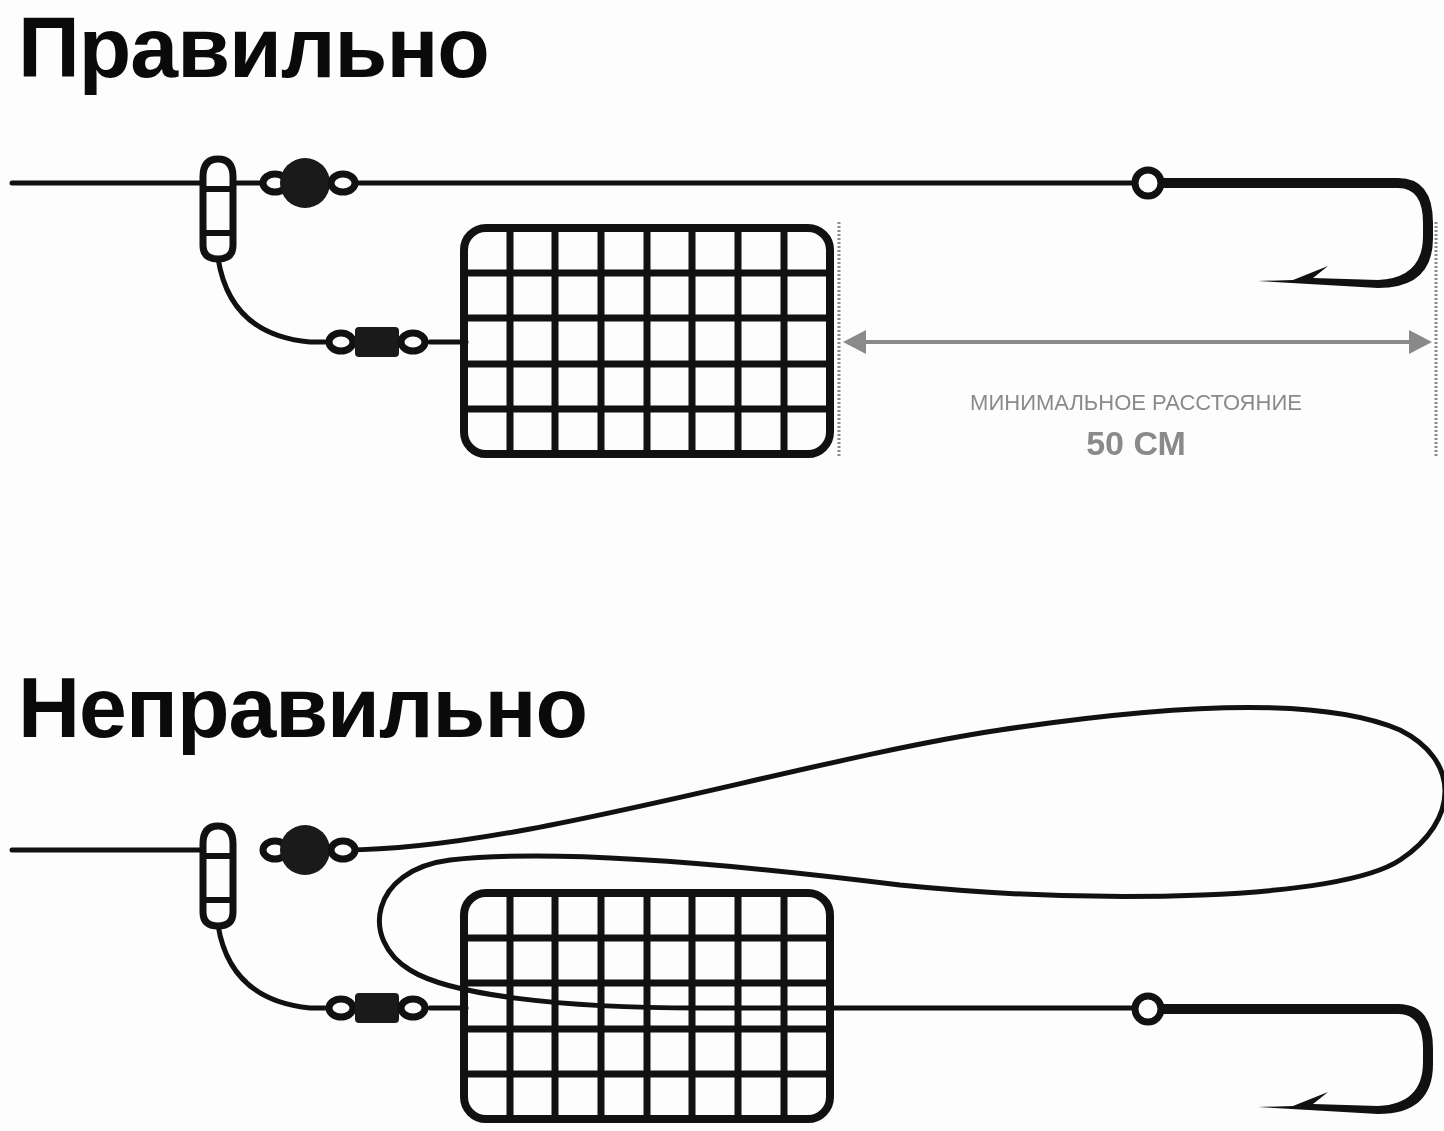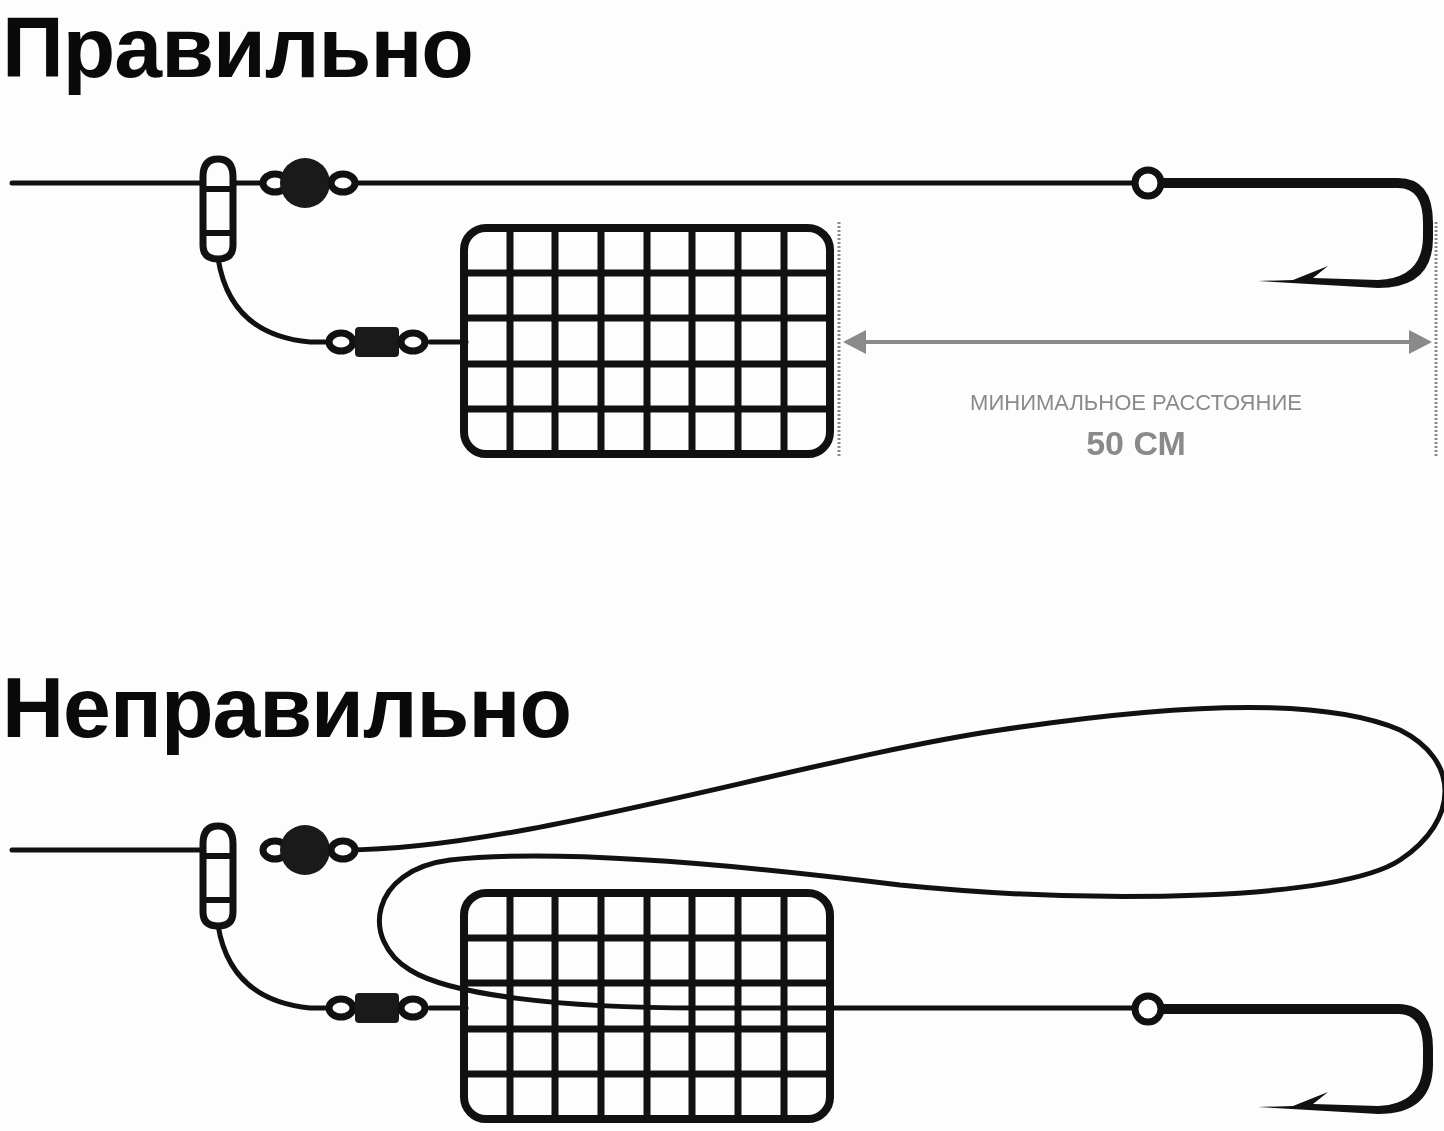--- a/index.html
+++ b/index.html
@@ -1,18 +1,18 @@
 <!DOCTYPE html>
 <html><head>
   <meta charset="utf-8">
   <style>
     html, body { margin: 0; padding: 0; background: #fdfdfd; }
     body { width: 1444px; height: 1131px; position: relative; overflow: hidden; }
     .title {
-      position: absolute; left: 2px; margin: 0;
+      position: absolute; left: 18px; margin: 0;
       font-family: "Liberation Sans", sans-serif; font-weight: bold;
       font-size: 86px; line-height: 1; color: #0a0a0a; letter-spacing: -1px;
     }
     #title-correct { top: 4px; }
     #title-incorrect { top: 664px; }
     svg.diagram { position: absolute; left: 0; top: 0; }
     .line { fill: none; stroke: #111; stroke-linecap: round; stroke-linejoin: round; }
     .dim-label {
       font-family: "Liberation Sans", sans-serif; fill: #8a8a8a; text-anchor: middle;
     }

